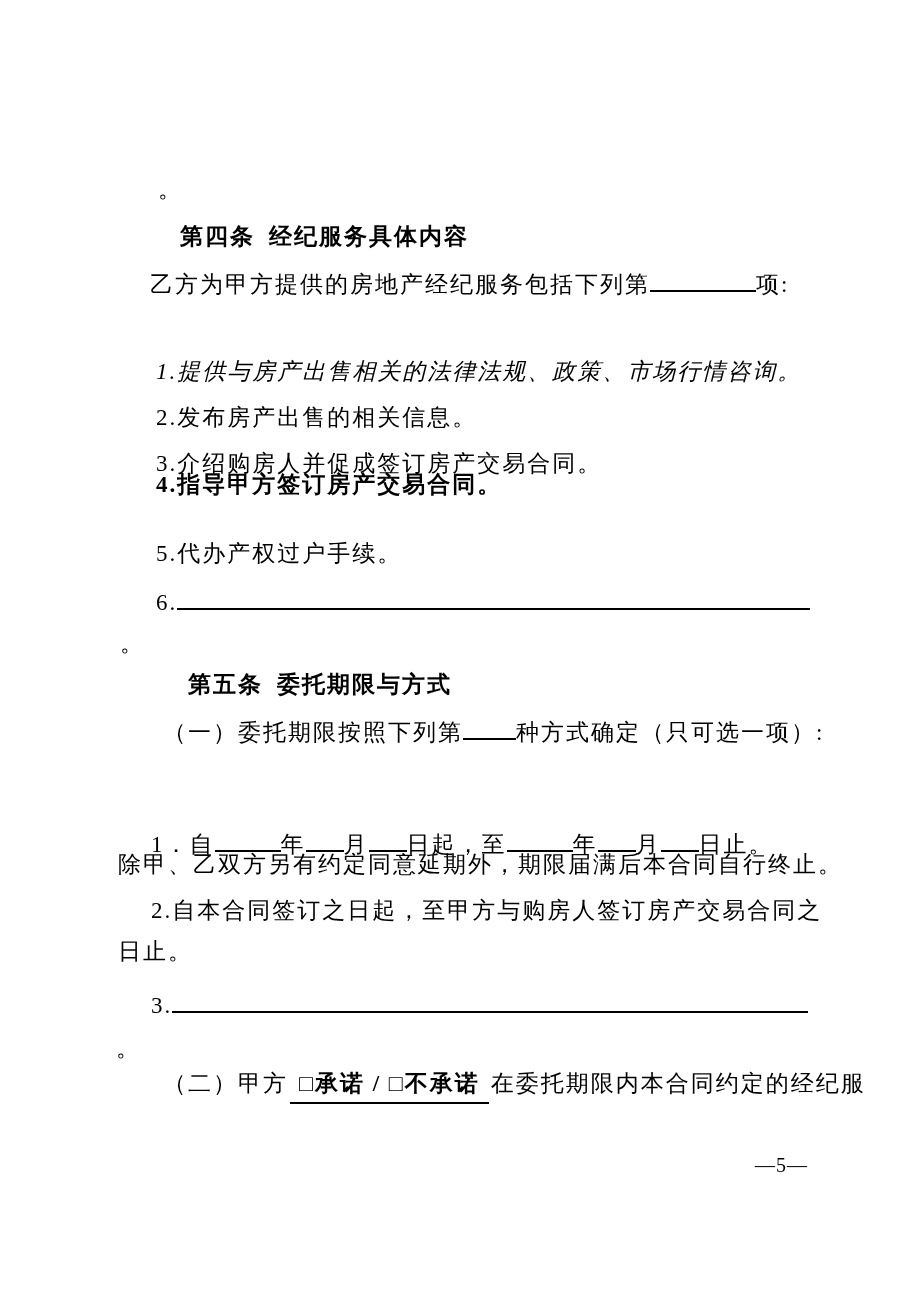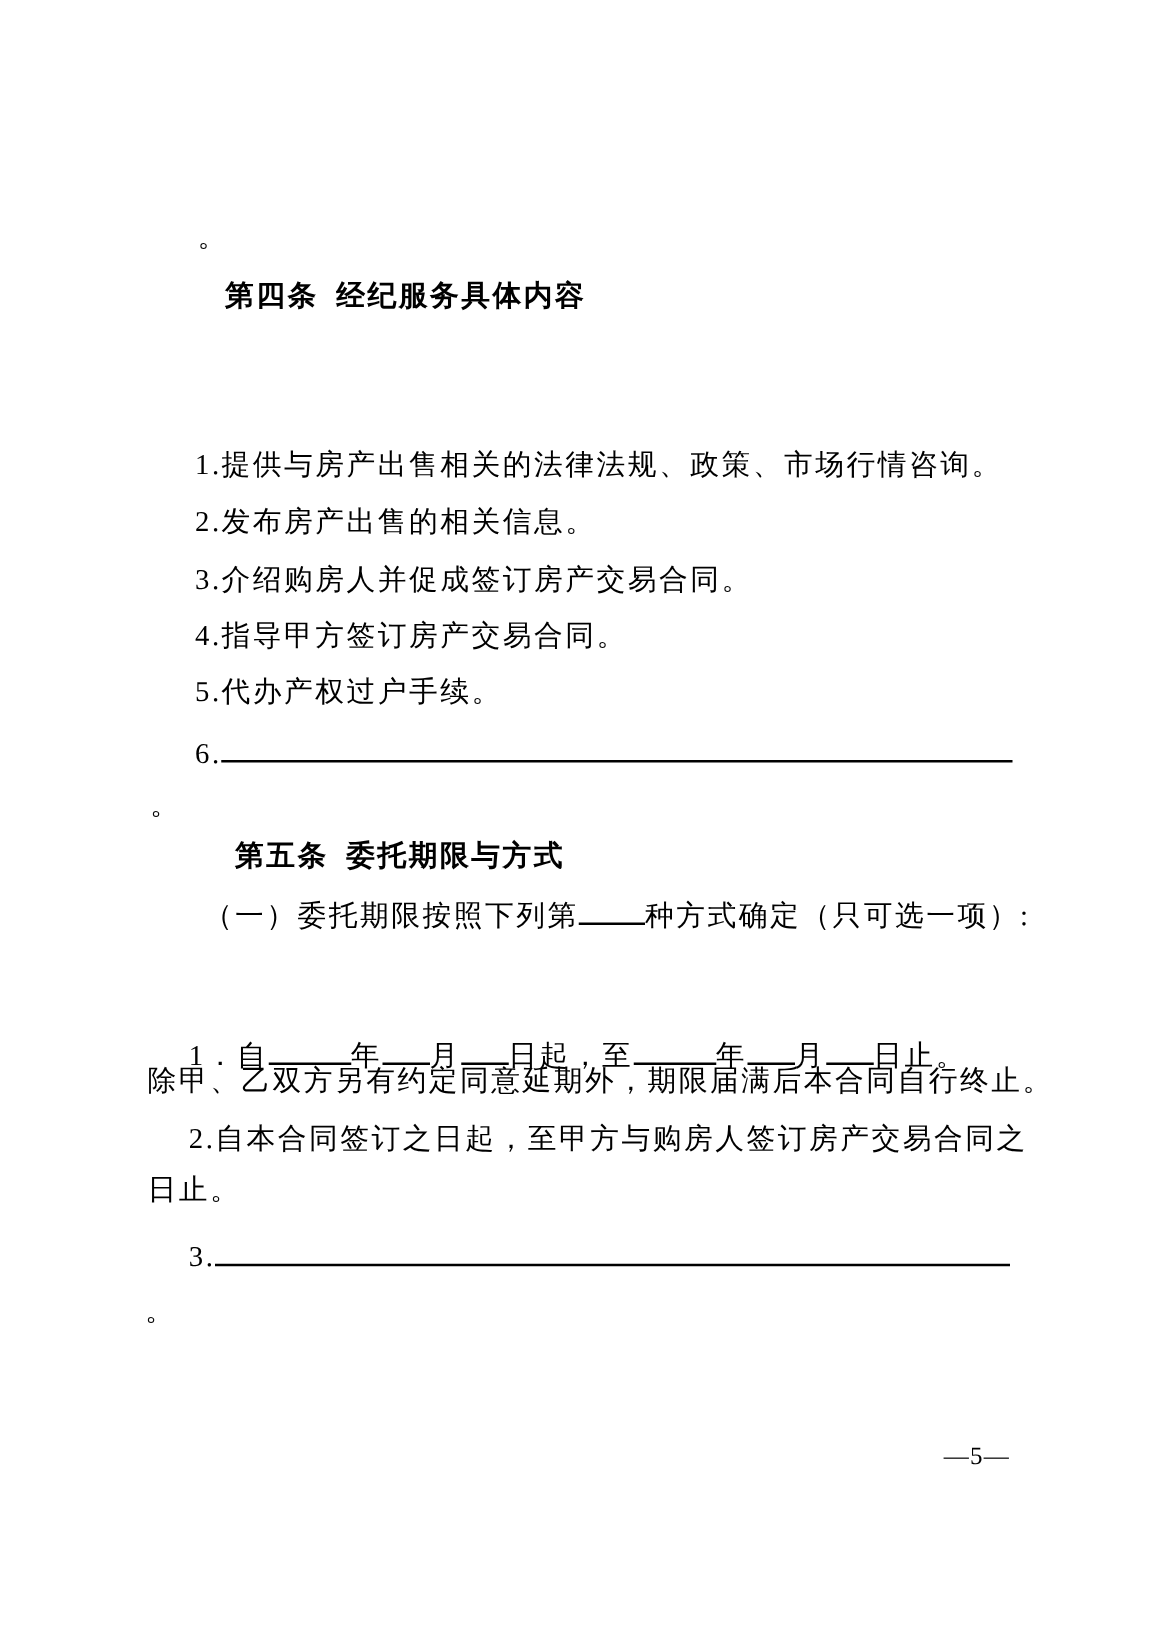--- a/index.html
+++ b/index.html
@@ -57,25 +57,30 @@
 <div class="page">
 
   <div class="ln" style="top:174px; left:158px;">。</div>
 
   <div class="ln bold" style="top:221px; left:160px;">
     <span>第四条</span>
     <span class="hgap"></span>
     <span>经纪服务具体内容</span>
   </div>
 
+  <div class="ln" style="top:264px; left:150px;">
+    <span>乙方为甲方提供的房地产经纪服务包括下列第</span>
+    <span class="blank bw106"></span>
+    <span>项:</span>
+  </div>
 
-  <div class="ln" style="top:356px; left:156px;">1.提供与房产出售相关的法律法规、政策、市场行情咨询。</div>
+  <div class="ln" style="top:356px; left:156px;font-style:italic;">1.提供与房产出售相关的法律法规、政策、市场行情咨询。</div>
   <div class="ln" style="top:402px; left:156px;">2.发布房产出售的相关信息。</div>
   <div class="ln" style="top:448px; left:156px;">3.介绍购房人并促成签订房产交易合同。</div>
-  <div class="ln" style="top:493px; left:156px;">4.指导甲方签订房产交易合同。</div>
+  <div class="ln" style="top:469px; left:156px;font-weight:bold;">4.指导甲方签订房产交易合同。</div>
   <div class="ln" style="top:538px; left:156px;">5.代办产权过户手续。</div>
 
   <div class="ln" style="top:582px; left:156px; right:110px;">
     <span>6.</span>
     <span class="blank grow"></span>
   </div>
 
   <div class="ln" style="top:628px; left:120px;">。</div>
 
   <div class="ln bold" style="top:669px; left:168px;">
@@ -111,16 +116,21 @@
   <div class="ln" style="top:895px; left:151px;">2.自本合同签订之日起，至甲方与购房人签订房产交易合同之</div>
   <div class="ln" style="top:936px; left:118px;">日止。</div>
 
   <div class="ln" style="top:985px; left:151px; right:112px;">
     <span>3.</span>
     <span class="blank grow"></span>
   </div>
 
   <div class="ln" style="top:1033px; left:116px;">。</div>
 
+  <div class="ln" style="top:1068px; left:163px;">
+    <span>（二）甲方</span>
+    <span class="choice">□承诺 / □不承诺</span>
+    <span>在委托期限内本合同约定的经纪服</span>
+  </div>
 
   <div class="pageno">—5—</div>
 
 </div>
 
 </body></html>

